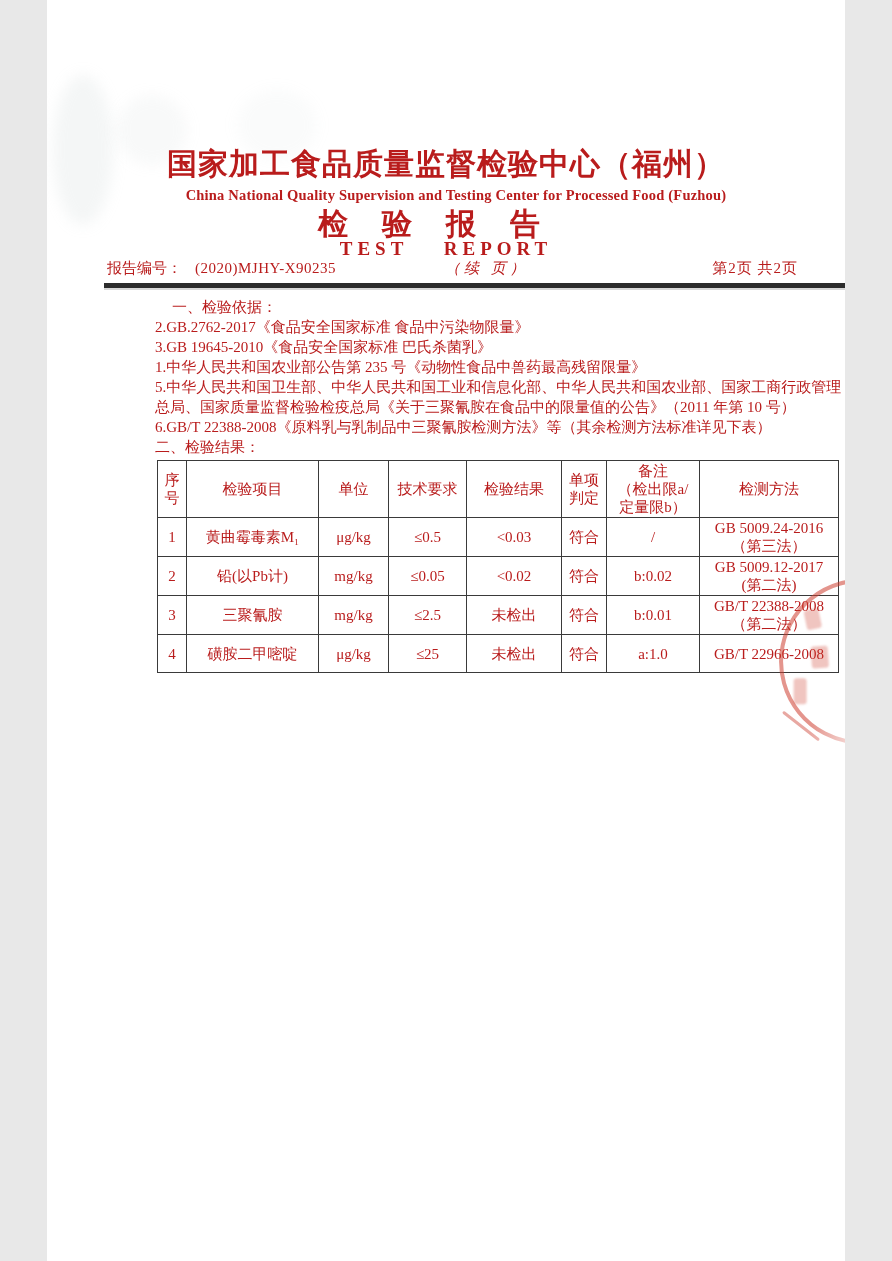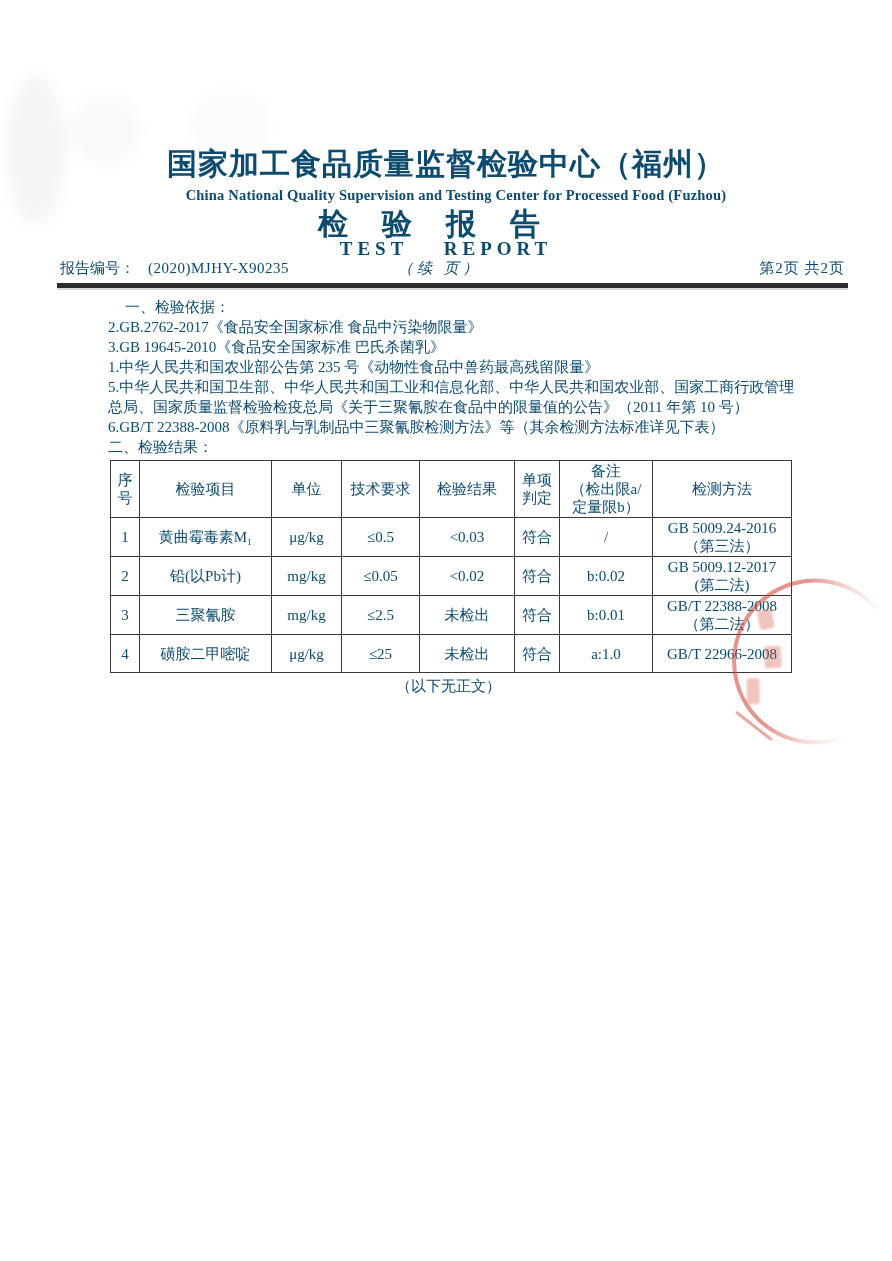--- a/index.html
+++ b/index.html
@@ -1,22 +1,22 @@
 <!DOCTYPE html>
 <html><head>
 <meta charset="utf-8">
 <style>
   html,body { margin:0; padding:0; background:#e8e8e8; }
   .page {
     position:relative;
-    width:892px; height:1261px;
+    width:798px; height:1261px;
     margin:0 auto;
     background:#ffffff;
     font-family:"Liberation Serif","DejaVu Serif",serif;
-    color:#0c4a6e;
+    color:#b91c1c;
     overflow:hidden;
   }
   
   .artifact { position:absolute; border-radius:50%; filter:blur(7px); pointer-events:none; }
   .a1 { left:6px;  top:75px;  width:60px;  height:150px; background:rgba(188,198,198,0.16); }
   .a2 { left:70px; top:95px;  width:70px;  height:70px;  background:rgba(188,198,198,0.10); }
   .a3 { left:190px;top:90px;  width:80px;  height:70px;  background:rgba(188,198,198,0.07); }
 
   .hdr-abs { position:absolute; left:0; width:100%; text-align:center; }
   .title-cn { top:144px; font-size:30px; font-weight:bold; letter-spacing:1px; }
@@ -173,21 +173,20 @@
           <td>μg/kg</td>
           <td>≤25</td>
           <td>未检出</td>
           <td>符合</td>
           <td>a:1.0</td>
           <td class="lm">GB/T 22966-2008</td>
         </tr>
       </tbody>
     </table>
 
-    <div class="closing-note">（以下无正文）</div>
   </div>
 
   <div class="stamp">
     <div class="stamp-ring"></div>
     <div class="stamp-blob sb1"></div>
     <div class="stamp-blob sb2"></div>
     <div class="stamp-blob sb3"></div>
     <div class="stamp-tail"></div>
   </div>
 

